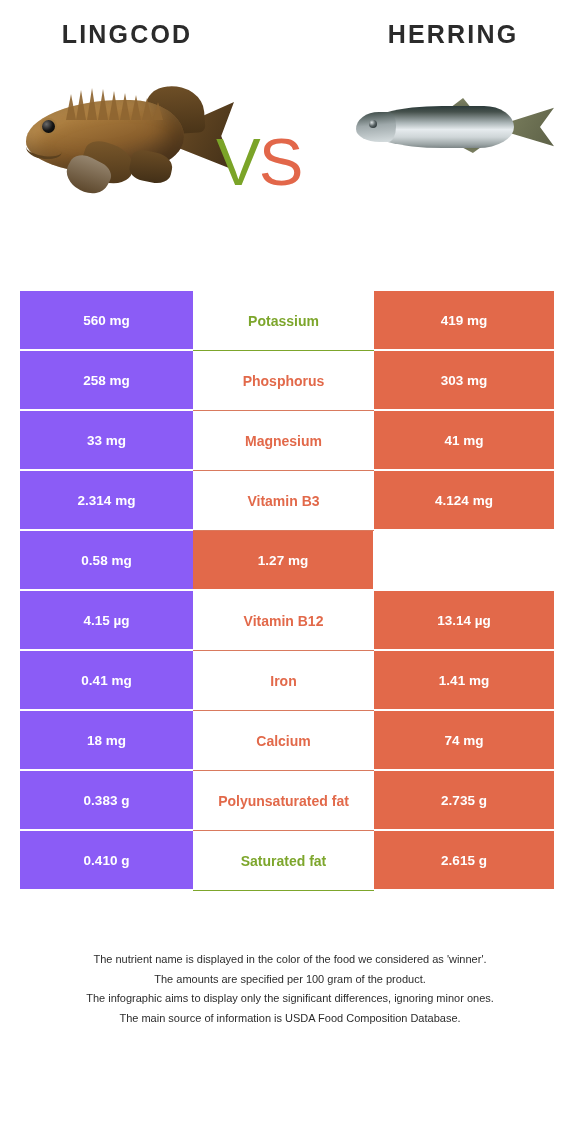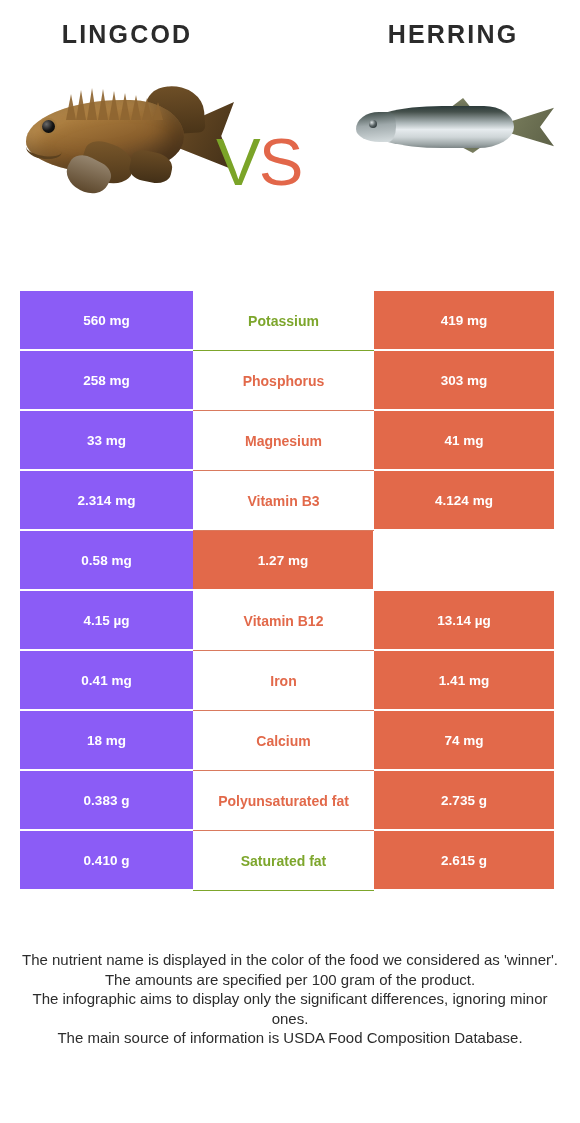--- a/index.html
+++ b/index.html
@@ -247,21 +247,21 @@
   .cell-mid.win-green { color: #7da62c; border-bottom: 1px solid #7da62c; }
   .cell-mid.win-orange { color: #e2694a; border-bottom: 1px solid #d97a5e; }
 
   
   .footer {
     position: absolute;
     left: 20px;
     top: 950px;
     width: 540px;
     text-align: center;
-    font-size: 15px;
+    font-size: 11px;
     line-height: 19.5px;
     color: #2c2c2c;
     font-weight: 400;
   }
   .footer p { margin: 0; }
 </style>
 </head>
 <body>
 
 <div class="header">

